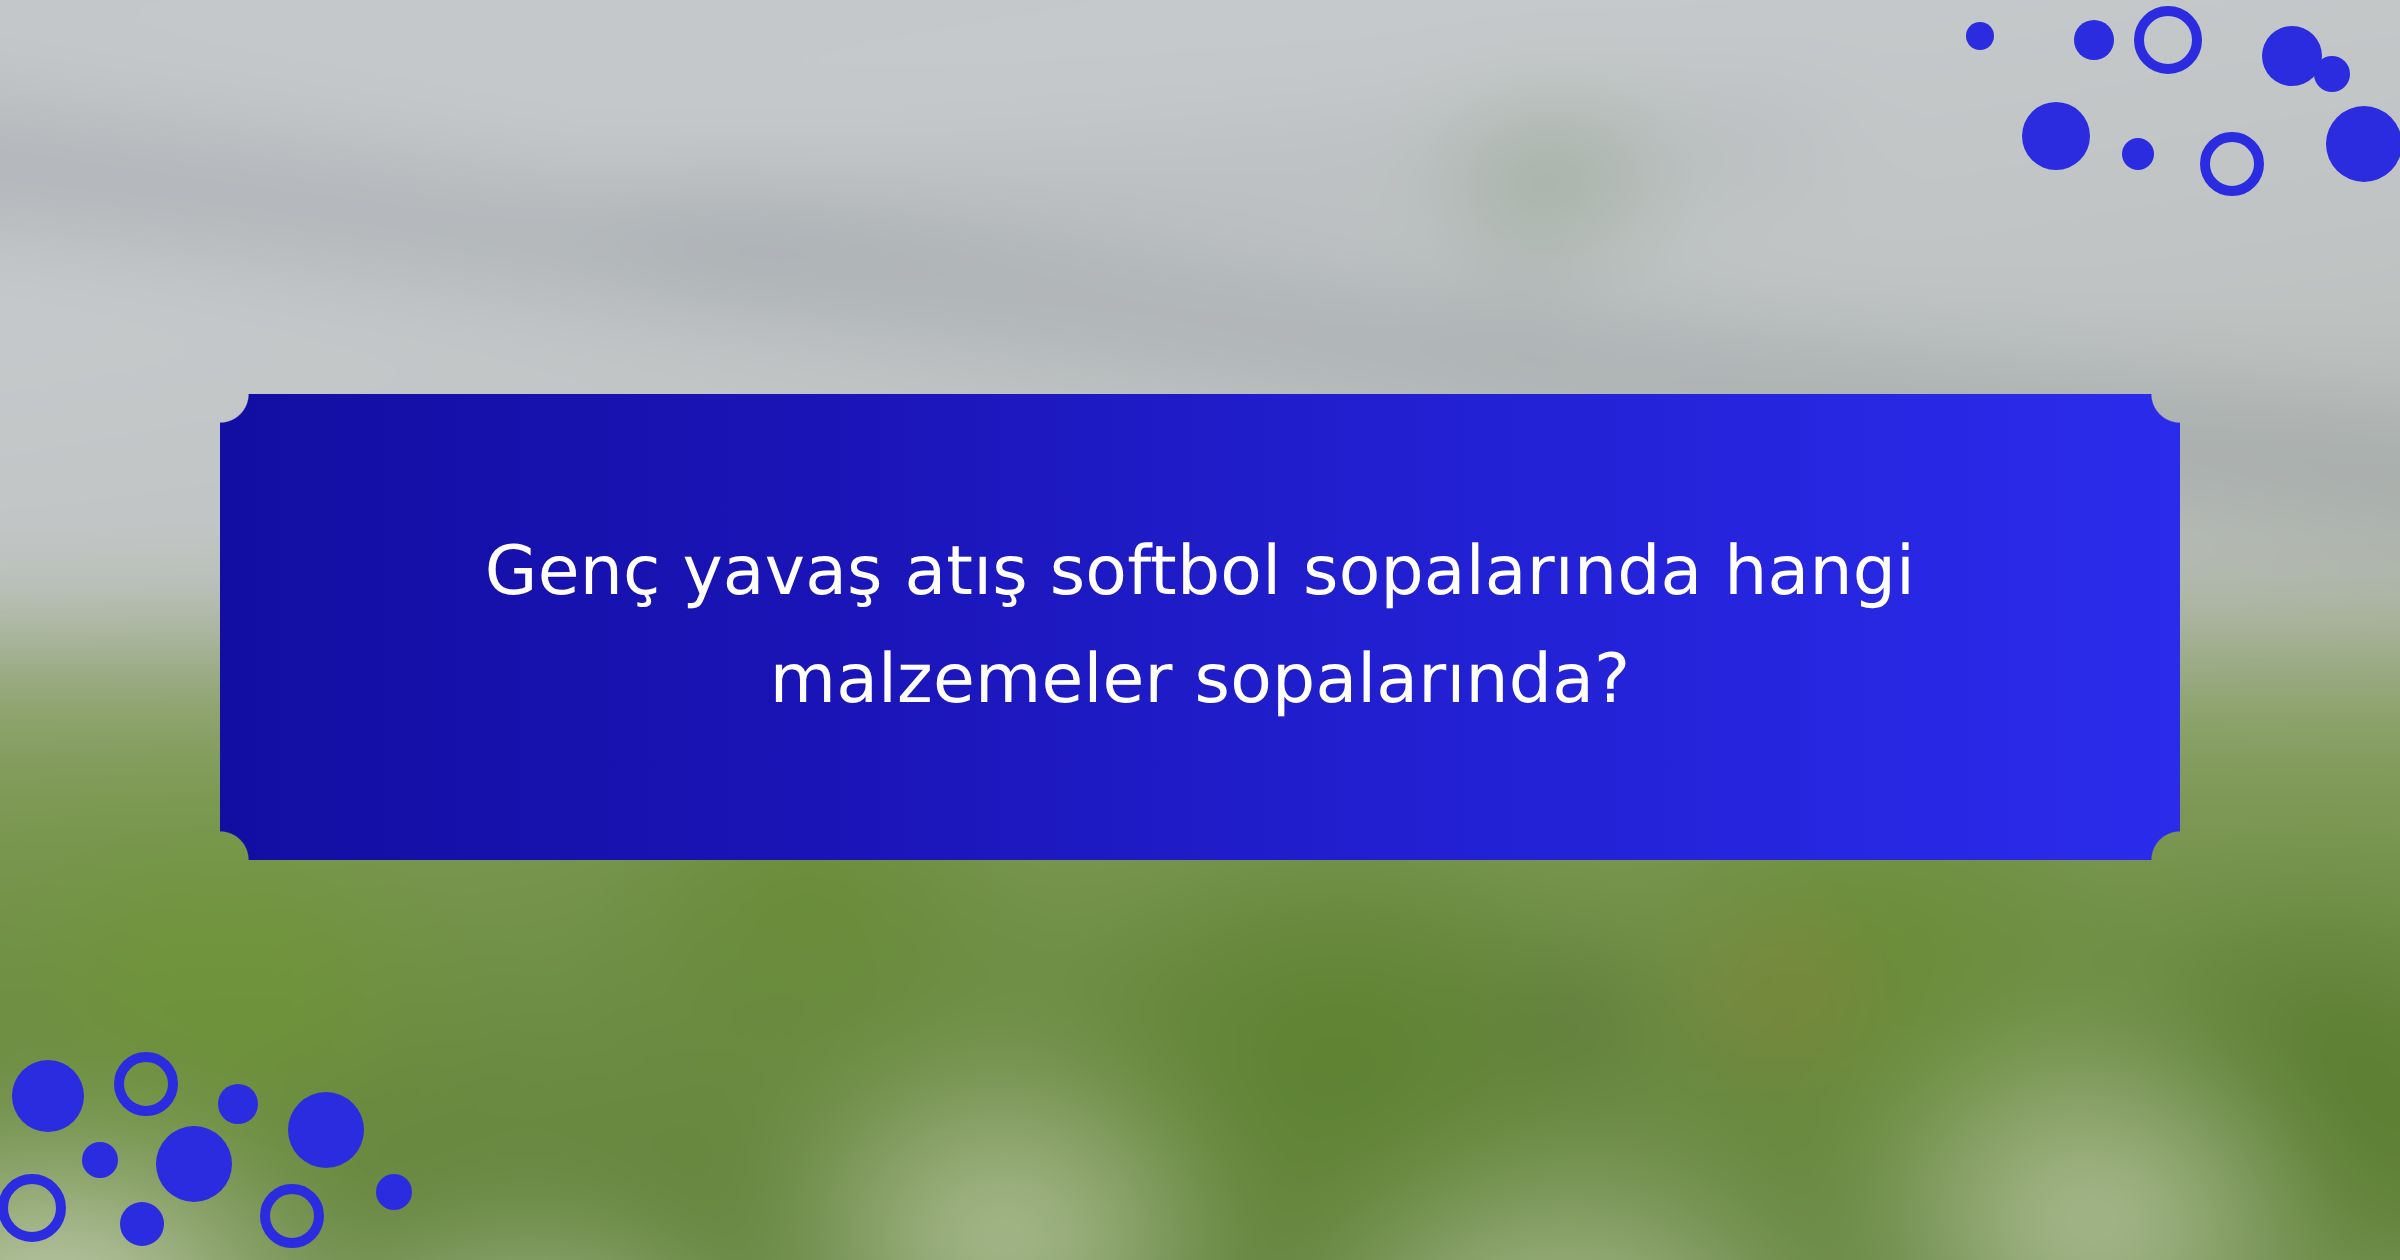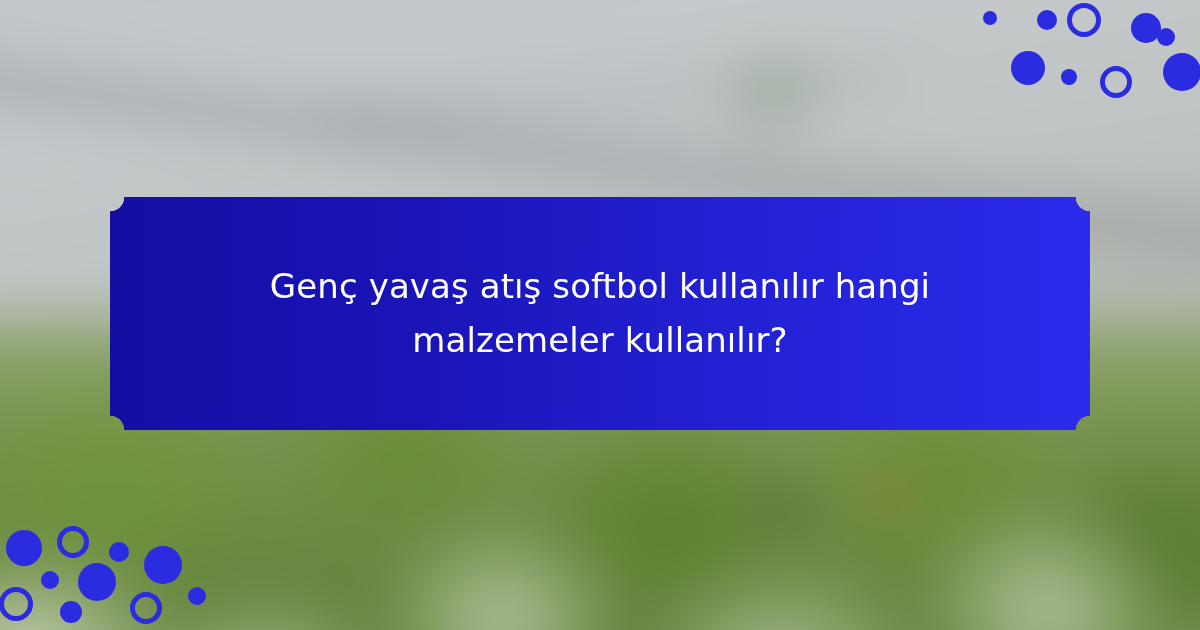--- a/index.html
+++ b/index.html
@@ -199,16 +199,16 @@
       <circle cx="97" cy="62" r="19" fill="#2b2be0"></circle>
       <circle cx="50" cy="60" r="9" fill="#2b2be0"></circle>
       <circle cx="16" cy="84" r="14.5" fill="none" stroke="#2b2be0" stroke-width="5"></circle>
       <circle cx="146" cy="88" r="13.5" fill="none" stroke="#2b2be0" stroke-width="5"></circle>
       <circle cx="71" cy="92" r="11" fill="#2b2be0"></circle>
       <circle cx="197" cy="76" r="9" fill="#2b2be0"></circle>
     </svg>
 
   <div class="card">
     <div class="card-bg"></div>
-    <div class="card-text">Genç yavaş atış softbol kullanılır hangi malzemeler kullanılır?</div>
+    <div class="card-text">Genç yavaş atış softbol sopalarında hangi malzemeler sopalarında?</div>
   </div>
 
 </div>
 
 </body></html>

